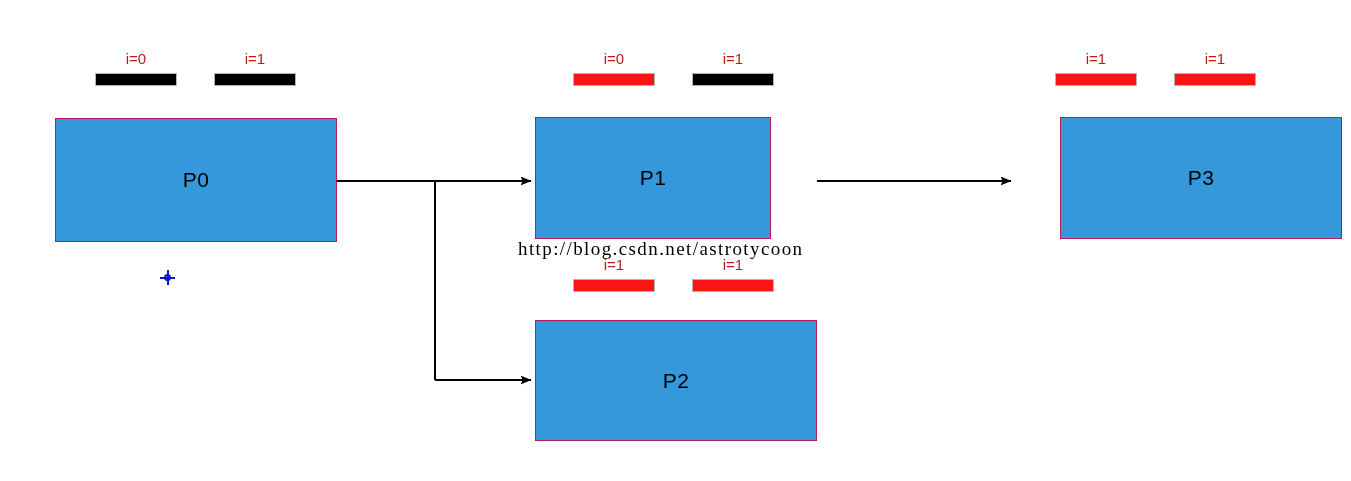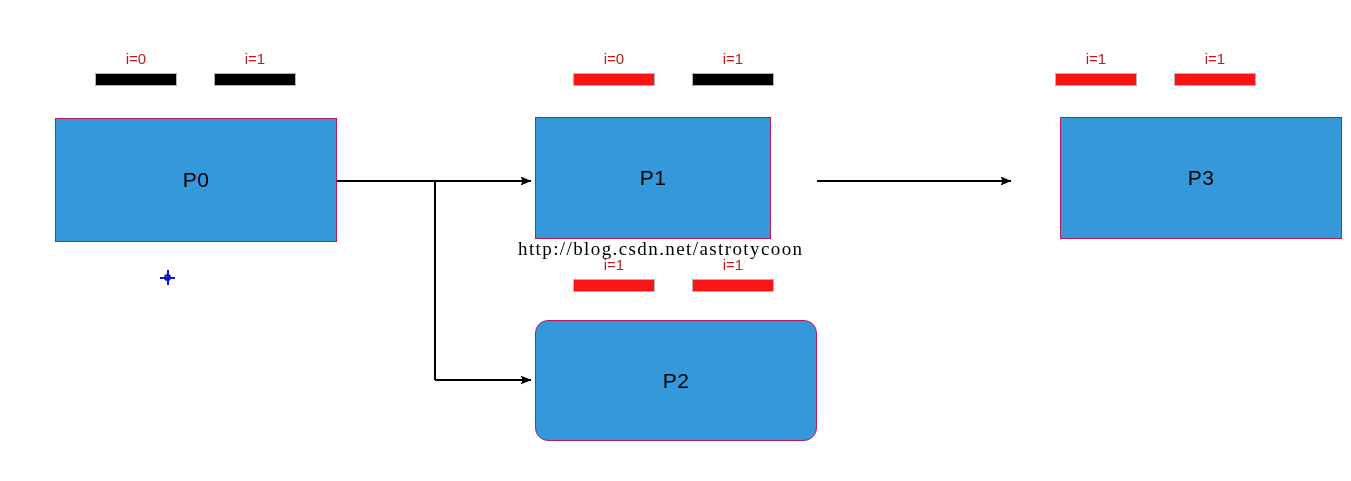--- a/index.html
+++ b/index.html
@@ -127,21 +127,21 @@
   <div id="watermark">http://blog.csdn.net/astrotycoon</div>
 
   <div class="proc-box" style="left:55px; top:118px; width:282px; height:124px;">
     <span class="proc-label">P0</span>
   </div>
 
   <div class="proc-box" style="left:535px; top:117px; width:236px; height:122px;">
     <span class="proc-label">P1</span>
   </div>
 
-  <div class="proc-box" style="left:535px; top:320px; width:282px; height:121px;border-radius:13px;">
+  <div class="proc-box" style="left:535px; top:320px; width:282px; height:121px;">
     <span class="proc-label">P2</span>
   </div>
 
   <div class="proc-box" style="left:1015px; top:117px; width:282px; height:122px;margin-left:45px;">
     <span class="proc-label">P3</span>
   </div>
 
   <div class="flag" style="left:95px; top:50px;">
     <div class="flag-text">i=0</div>
     <div class="flag-bar bar-black"></div>

